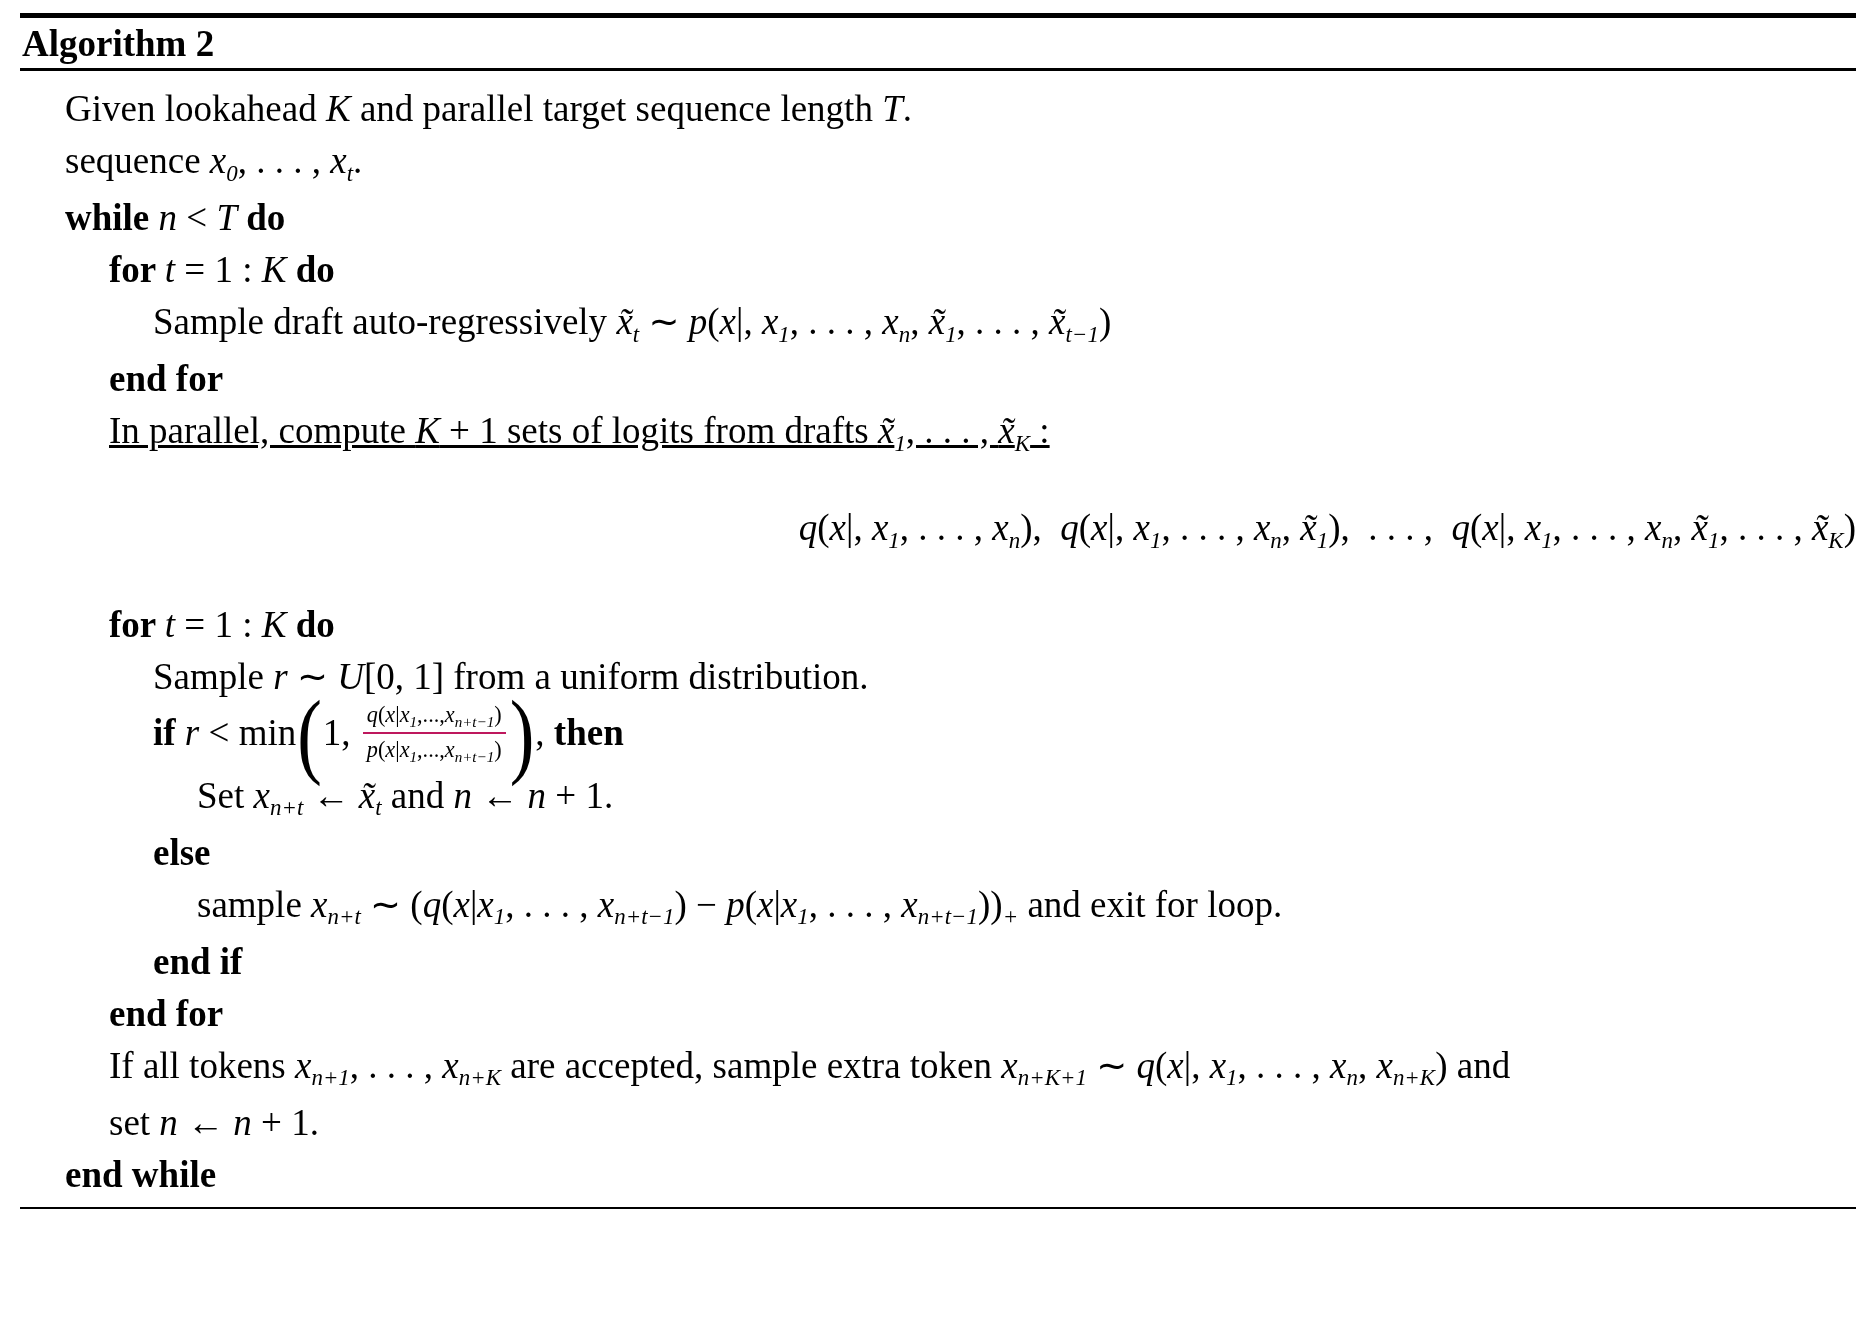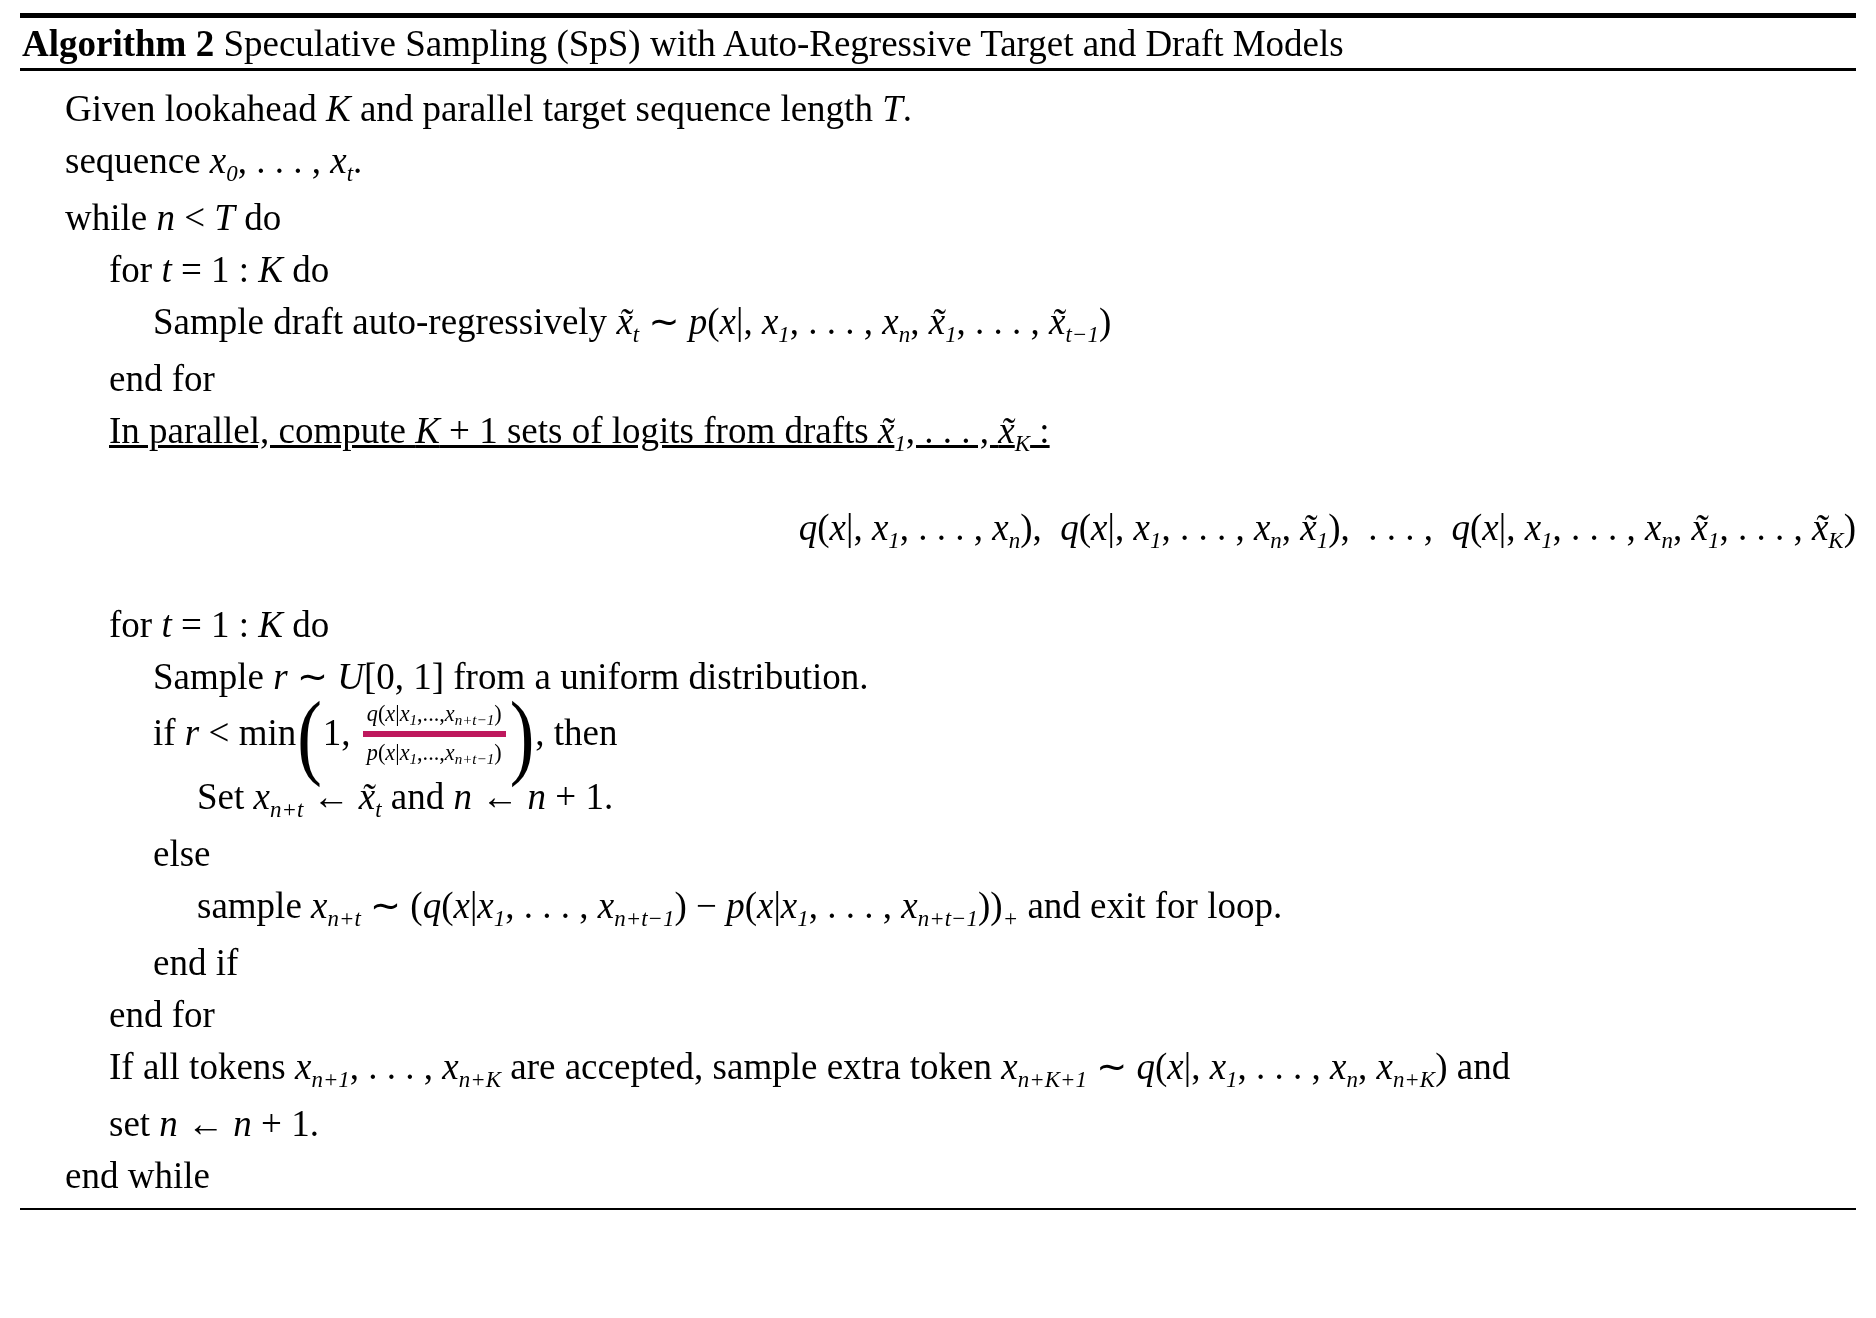--- a/index.html
+++ b/index.html
@@ -39,21 +39,21 @@
   .line {
     line-height: 52px;
     white-space: pre-wrap;
   }
   .eq-line {
     line-height: 52px;
     white-space: pre-wrap;
     text-align: right;
     margin: 40px 0 40px -45px; 
   }
-  .kw { font-weight: normal; }
+  .kw { font-weight: bold; }
   .it { font-style: italic; }
   .rm { font-style: normal; }
   .sb {
     font-size: 62%;
     font-style: italic;
     position: relative;
     top: 0.34em;
     display: inline-block;
   }
   .bp {
@@ -71,36 +71,36 @@
     vertical-align: middle;
     text-align: center;
     font-size: 60%;
     line-height: 1.3;
     position: relative;
     top: -3px;
     margin: 0 3px;
   }
   .frac .num {
     display: block;
-    border-bottom: 6px solid #be185d;
+    border-bottom: 2px solid #be185d;
     padding: 0 4px 2px 4px;
   }
   .frac .den {
     display: block;
     padding: 2px 4px 0 4px;
   }
   .frac .sb { font-size: 68%; top: 0.28em; }
 </style>
 </head>
 <body>
 
 <div class="page">
   <div class="rule rule-top"></div>
   <div class="algo-header">
-    <span class="label">Algorithm 2</span><span class="title"> Speculative Sampling (SpS) with Auto-Regressive Target and Draft Models</span>
+    <span class="label">Algorithm 2</span>
   </div>
   <div class="rule rule-mid"></div>
   <div class="algo-body">
       <div class="line"><span class="rm">Given lookahead </span><span class="it">K</span><span class="rm"> and parallel target sequence length </span><span class="it">T</span><span class="rm">.</span></div>
       <div class="line"><span class="rm">sequence </span><span class="it">x</span><span class="sb">0</span><span class="rm">, . . . , </span><span class="it">x</span><span class="sb">t</span><span class="rm">.</span></div>
       <div class="line"><span class="kw">while </span><span class="it">n</span><span class="rm"> &lt; </span><span class="it">T</span><span class="kw"> do</span></div>
       <div class="line" style="padding-left: 44px;"><span class="kw">for </span><span class="it">t</span><span class="rm"> = 1 : </span><span class="it">K</span><span class="kw"> do</span></div>
       <div class="line" style="padding-left: 88px;"><span class="rm">Sample draft auto-regressively </span><span class="it">x̃</span><span class="sb">t</span><span class="rm"> ∼ </span><span class="it">p</span><span class="rm">(</span><span class="it">x</span><span class="rm">|, </span><span class="it">x</span><span class="sb">1</span><span class="rm">, . . . , </span><span class="it">x</span><span class="sb">n</span><span class="rm">, </span><span class="it">x̃</span><span class="sb">1</span><span class="rm">, . . . , </span><span class="it">x̃</span><span class="sb">t−1</span><span class="rm">)</span></div>
       <div class="line" style="padding-left: 44px;"><span class="kw">end for</span></div>
       <div class="line" style="padding-left: 44px; text-decoration: underline;"><span class="rm">In parallel, compute </span><span class="it">K</span><span class="rm"> + 1 sets of logits from drafts </span><span class="it">x̃</span><span class="sb">1</span><span class="rm">, . . . , </span><span class="it">x̃</span><span class="sb">K</span><span class="rm"> :</span></div>

